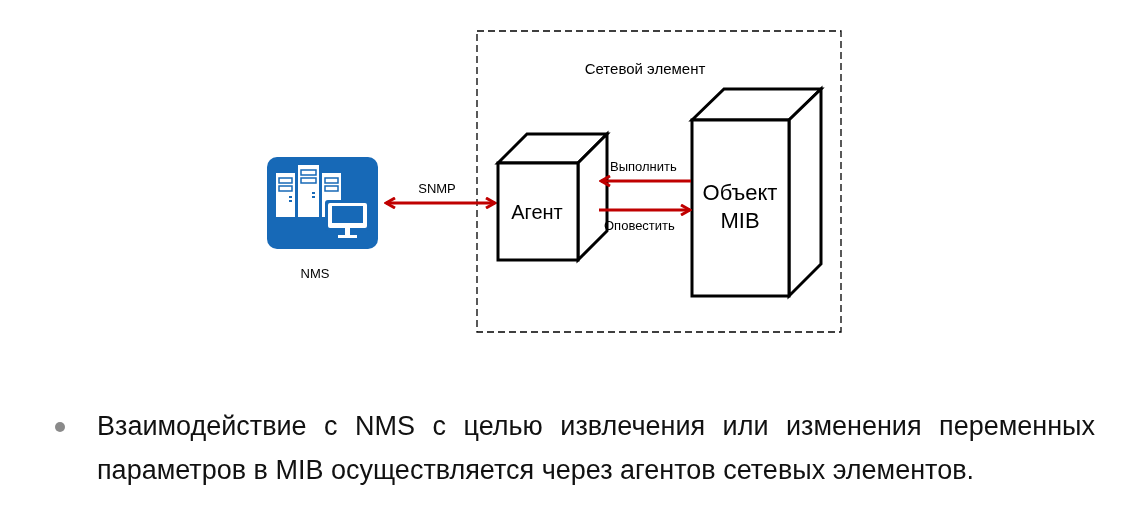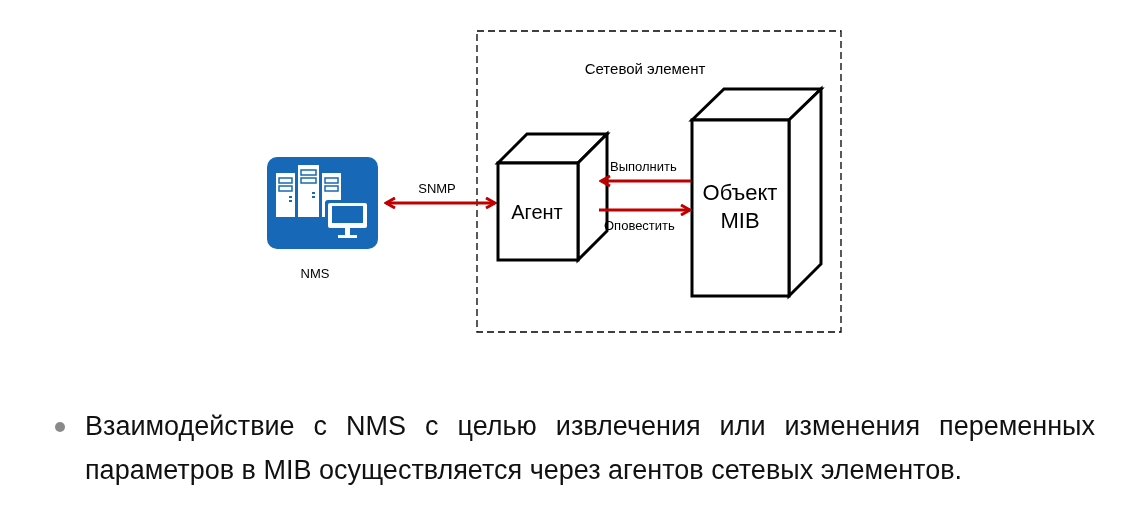--- a/index.html
+++ b/index.html
@@ -1,21 +1,21 @@
 <!DOCTYPE html>
 <html><head>
 <meta charset="utf-8">
 <style>
   html, body { margin: 0; padding: 0; background: #ffffff; }
   body { width: 1141px; height: 511px; position: relative; overflow: hidden; font-family: "Liberation Sans", sans-serif; color: #000; }
   #diagram { position: absolute; left: 0; top: 0; }
   .svg-text { font-family: "Liberation Sans", sans-serif; fill: #000; }
   .bullet-block { position: absolute; left: 55px; top: 404px; width: 1040px; }
   .bullet-dot { position: absolute; left: 0; top: 18px; width: 10px; height: 10px; border-radius: 50%; background: #8a8a8a; }
-  .bullet-text { margin-left: 30px; font-size: 27px; line-height: 44px; text-align: justify; text-align-last: left; color: #111; }
+  .bullet-text { margin-left: 42px; font-size: 27px; line-height: 44px; text-align: justify; text-align-last: left; color: #111; }
 </style>
 </head>
 <body>
 
 <svg id="diagram" width="1141" height="400" viewBox="0 0 1141 400">
   <defs>
     <marker id="ah" markerWidth="12" markerHeight="12" refX="10" refY="6" orient="auto" markerUnits="userSpaceOnUse">
       <path d="M1,1 L10,6 L1,11" fill="none" stroke="#c00000" stroke-width="3"></path>
     </marker>
     <marker id="ahs" markerWidth="12" markerHeight="12" refX="2" refY="6" orient="auto" markerUnits="userSpaceOnUse">

